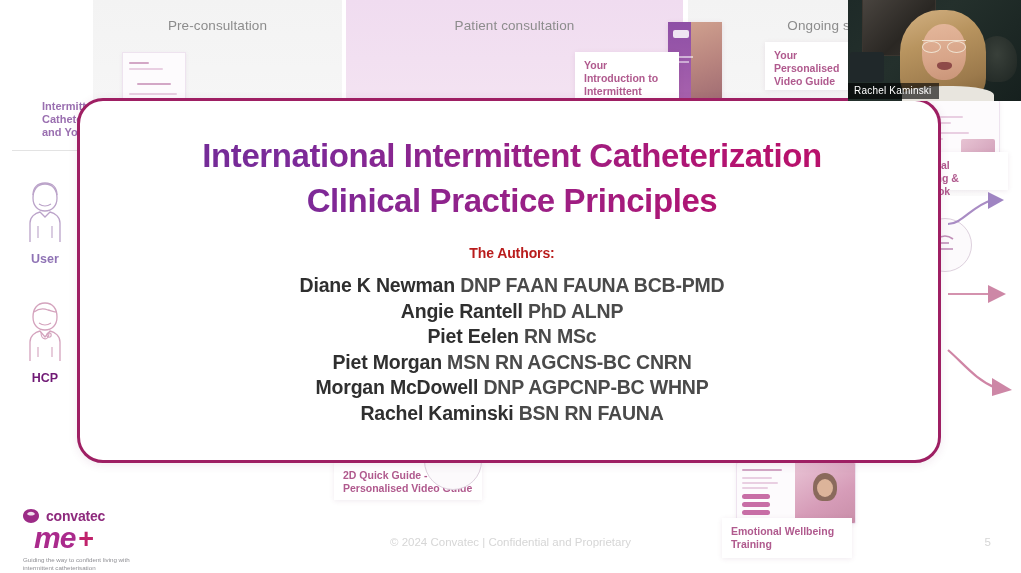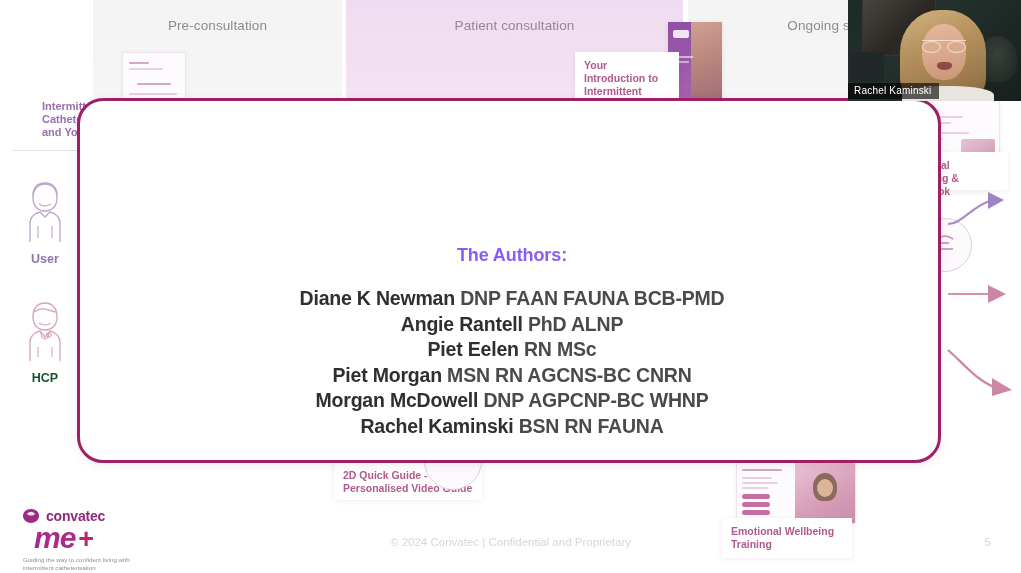--- a/index.html
+++ b/index.html
@@ -94,21 +94,21 @@
     text-align: center;
   }
   .persona .p-label {
     font-size: 12.5px;
     font-weight: bold;
     margin-top: 4px;
   }
   #persona-user { top: 178px; }
   #persona-user .p-label { color: #8f73b5; }
   #persona-hcp { top: 297px; }
-  #persona-hcp .p-label { color: #14532d; }
+  #persona-hcp .p-label { color: #701a75; }
 
   
   .doc-thumb {
     position: absolute;
     background: #fdfbfd;
     border: 1px solid #eee3ef;
     box-shadow: 0 1px 4px rgba(120, 60, 110, 0.08);
     overflow: hidden;
   }
   .doc-thumb .tline {
@@ -322,24 +322,24 @@
   }
 
   #authors-block {
     position: absolute;
     left: 40px;
     top: 144px;
     width: 784px;
     text-align: center;
   }
   #authors-heading {
-    font-size: 18px;
-    font-weight: bold;
-    color: #8b5cf6;
-    margin-bottom: 20px;
+    font-size: 14px;
+    font-weight: bold;
+    color: #b91c1c;
+    margin-bottom: 12px;
     letter-spacing: -0.1px;
   }
   .author-line {
     font-size: 19.5px;
     line-height: 25.5px;
     color: #3d3d3d;
     font-weight: normal;
     letter-spacing: -0.2px;
   }
   .author-line .a-name {
@@ -445,20 +445,21 @@
       <div style="position:absolute;left:5px;top:8px;width:16px;height:8px;background:rgba(255,255,255,0.85);border-radius:2px;"></div>
       <div style="position:absolute;left:5px;top:34px;width:20px;height:2px;background:rgba(255,255,255,0.55);"></div>
       <div style="position:absolute;left:5px;top:39px;width:16px;height:2px;background:rgba(255,255,255,0.5);"></div>
     </div>
 
     <div class="photo-card" style="left:860px; top:18px; width:48px; height:76px; background:linear-gradient(150deg,#e0bdd2,#c894b4);">
     </div>
 
     <div class="card-label" style="left:575px; top:52px; width:104px; height:52px;">Your Introduction to Intermittent Catheterisation</div>
 
+    <div class="card-label" style="left:765px; top:42px; width:92px; height:48px;">Your Personalised Video Guide</div>
 
     <div class="card-label" style="left:890px; top:152px; width:118px; height:38px;">Emotional Wellbeing &amp; Workbook</div>
 
     <div class="card-label" style="left:334px; top:462px; width:148px; height:38px;">2D Quick Guide - Personalised Video Guide</div>
 
     <div class="card-label" style="left:722px; top:518px; width:130px; height:40px;">Emotional Wellbeing Training</div>
 
     <div class="circle-node" style="left:918px; top:218px; width:52px; height:52px;">
       <svg width="52" height="52" viewBox="0 0 52 52">
         <path d="M18 20 Q26 14 34 20" fill="none" stroke="#c08fb8" stroke-width="1.6"></path>
@@ -492,20 +493,24 @@
       </div>
       <div id="logo-me"><span>me</span><span id="logo-plus">+</span></div>
       <div id="logo-tagline">Guiding the way to confident living with intermittent catheterisation</div>
     </div>
 
     <div id="copyright">© 2024 Convatec | Confidential and Proprietary</div>
     <div id="page-num">5</div>
   </div>
 
   <div id="title-card">
+    <div id="card-title">
+      <span>International Intermittent Catheterization</span><br>
+      <span>Clinical Practice Principles</span>
+    </div>
 
     <div id="authors-block">
       <div id="authors-heading">The Authors:</div>
 
       <div class="author-line">
         <span class="a-name">Diane K Newman</span>
         <span class="a-creds">DNP FAAN FAUNA BCB-PMD</span>
       </div>
       <div class="author-line">
         <span class="a-name">Angie Rantell</span>

